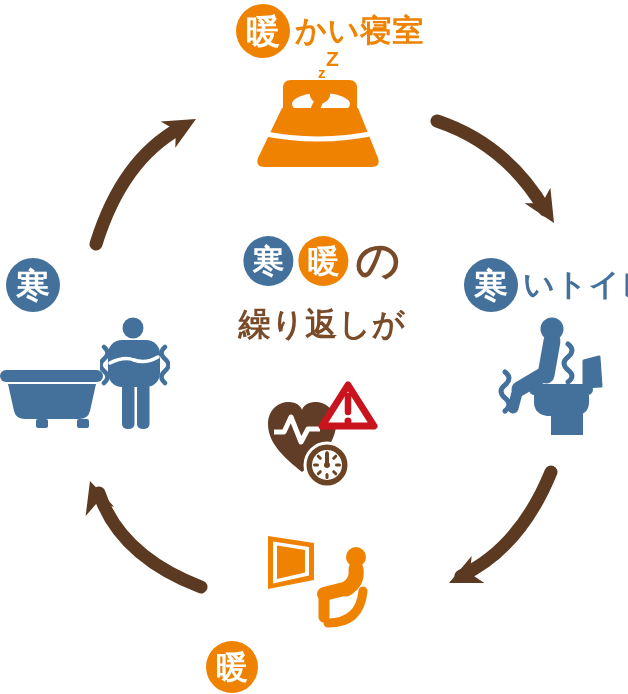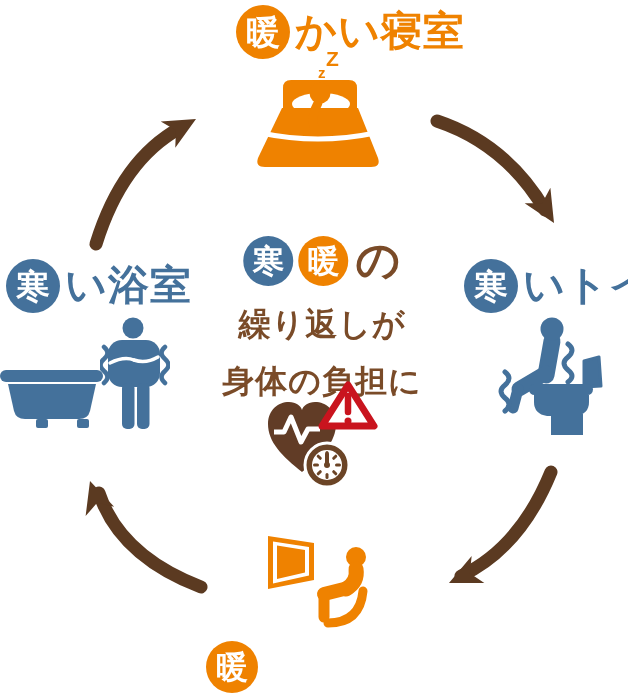--- a/index.html
+++ b/index.html
@@ -11,21 +11,21 @@
   
   .node-label{display:flex;align-items:center;gap:5px;white-space:nowrap;}
   .badge{
     border-radius:50%;display:flex;align-items:center;justify-content:center;
     color:#ffffff;font-weight:800;line-height:1;
   }
   .badge.lg{width:54px;height:54px;font-size:34px;}
   .badge.md{width:50px;height:50px;font-size:32px;}
   .badge.orange{background:#ef8200;}
   .badge.blue{background:#44719b;}
-  .label-text{font-weight:800;font-size:41px;letter-spacing:1px;}
+  .label-text{font-weight:800;font-size:31px;letter-spacing:1px;}
   .orange-text{color:#ef8200;}
   .blue-text{color:#44719b;}
   .brown-text{color:#7a4b28;}
   
   #center-block{left:322px;top:231px;transform:translateX(-50%);
     display:flex;flex-direction:column;align-items:center;}
   #center-row1{display:flex;align-items:center;gap:5px;}
   #center-particle{font-size:44px;font-weight:800;margin-left:2px;}
   .center-line{font-size:32px;font-weight:800;margin-top:13px;letter-spacing:1px;white-space:nowrap;}
   
@@ -123,21 +123,20 @@
       <path d="M68,67 L68,90" fill="none" stroke-width="11" stroke-linecap="round"></path>
     </g>
   </svg>
 
   <div class="abs node-label" style="left:206px;top:641px;">
     <span class="badge md orange" style="width:52px;height:52px;">暖</span>
   </div>
 
   <div class="abs node-label" style="left:6px;top:258px;">
     <span class="badge lg blue">寒</span>
-    <span class="label-text blue-text">い浴室</span>
   </div>
 
   <svg class="abs" style="left:0;top:367px" width="104" height="64" viewBox="0 0 104 64">
     <g fill="#44719b">
       <rect x="0" y="3" width="103" height="12" rx="6"></rect>
       <path d="M8,17 L96,17 L90,44 Q88,52 79,52 L25,52 Q16,52 14,44 Z"></path>
       <rect x="36" y="52" width="12" height="9" rx="2"></rect>
       <rect x="77" y="52" width="12" height="9" rx="2"></rect>
     </g>
   </svg>
@@ -158,21 +157,20 @@
     </g>
   </svg>
 
   <div id="center-block" class="abs">
     <div id="center-row1">
       <span class="badge md blue">寒</span>
       <span class="badge md orange">暖</span>
       <span id="center-particle" class="brown-text">の</span>
     </div>
     <div class="center-line brown-text">繰り返しが</div>
-    <div class="center-line brown-text">身体の負担に</div>
   </div>
 
   <svg class="abs" style="left:262px;top:380px" width="116" height="108" viewBox="0 0 116 108">
 
     <g>
       <path d="M40,92 C20,76 6,62 6,44 C6,30 16,22 27,22 C34,22 39,26 40,30 C41,26 46,22 53,22 C64,22 74,30 74,44 C74,62 60,76 40,92 Z" fill="#613c26"></path>
       <polyline points="12,52 22,52 29,37 39,62 46,49 58,49" fill="none" stroke="#ffffff" stroke-width="5" stroke-linejoin="round"></polyline>
     </g>
 
     <g>

